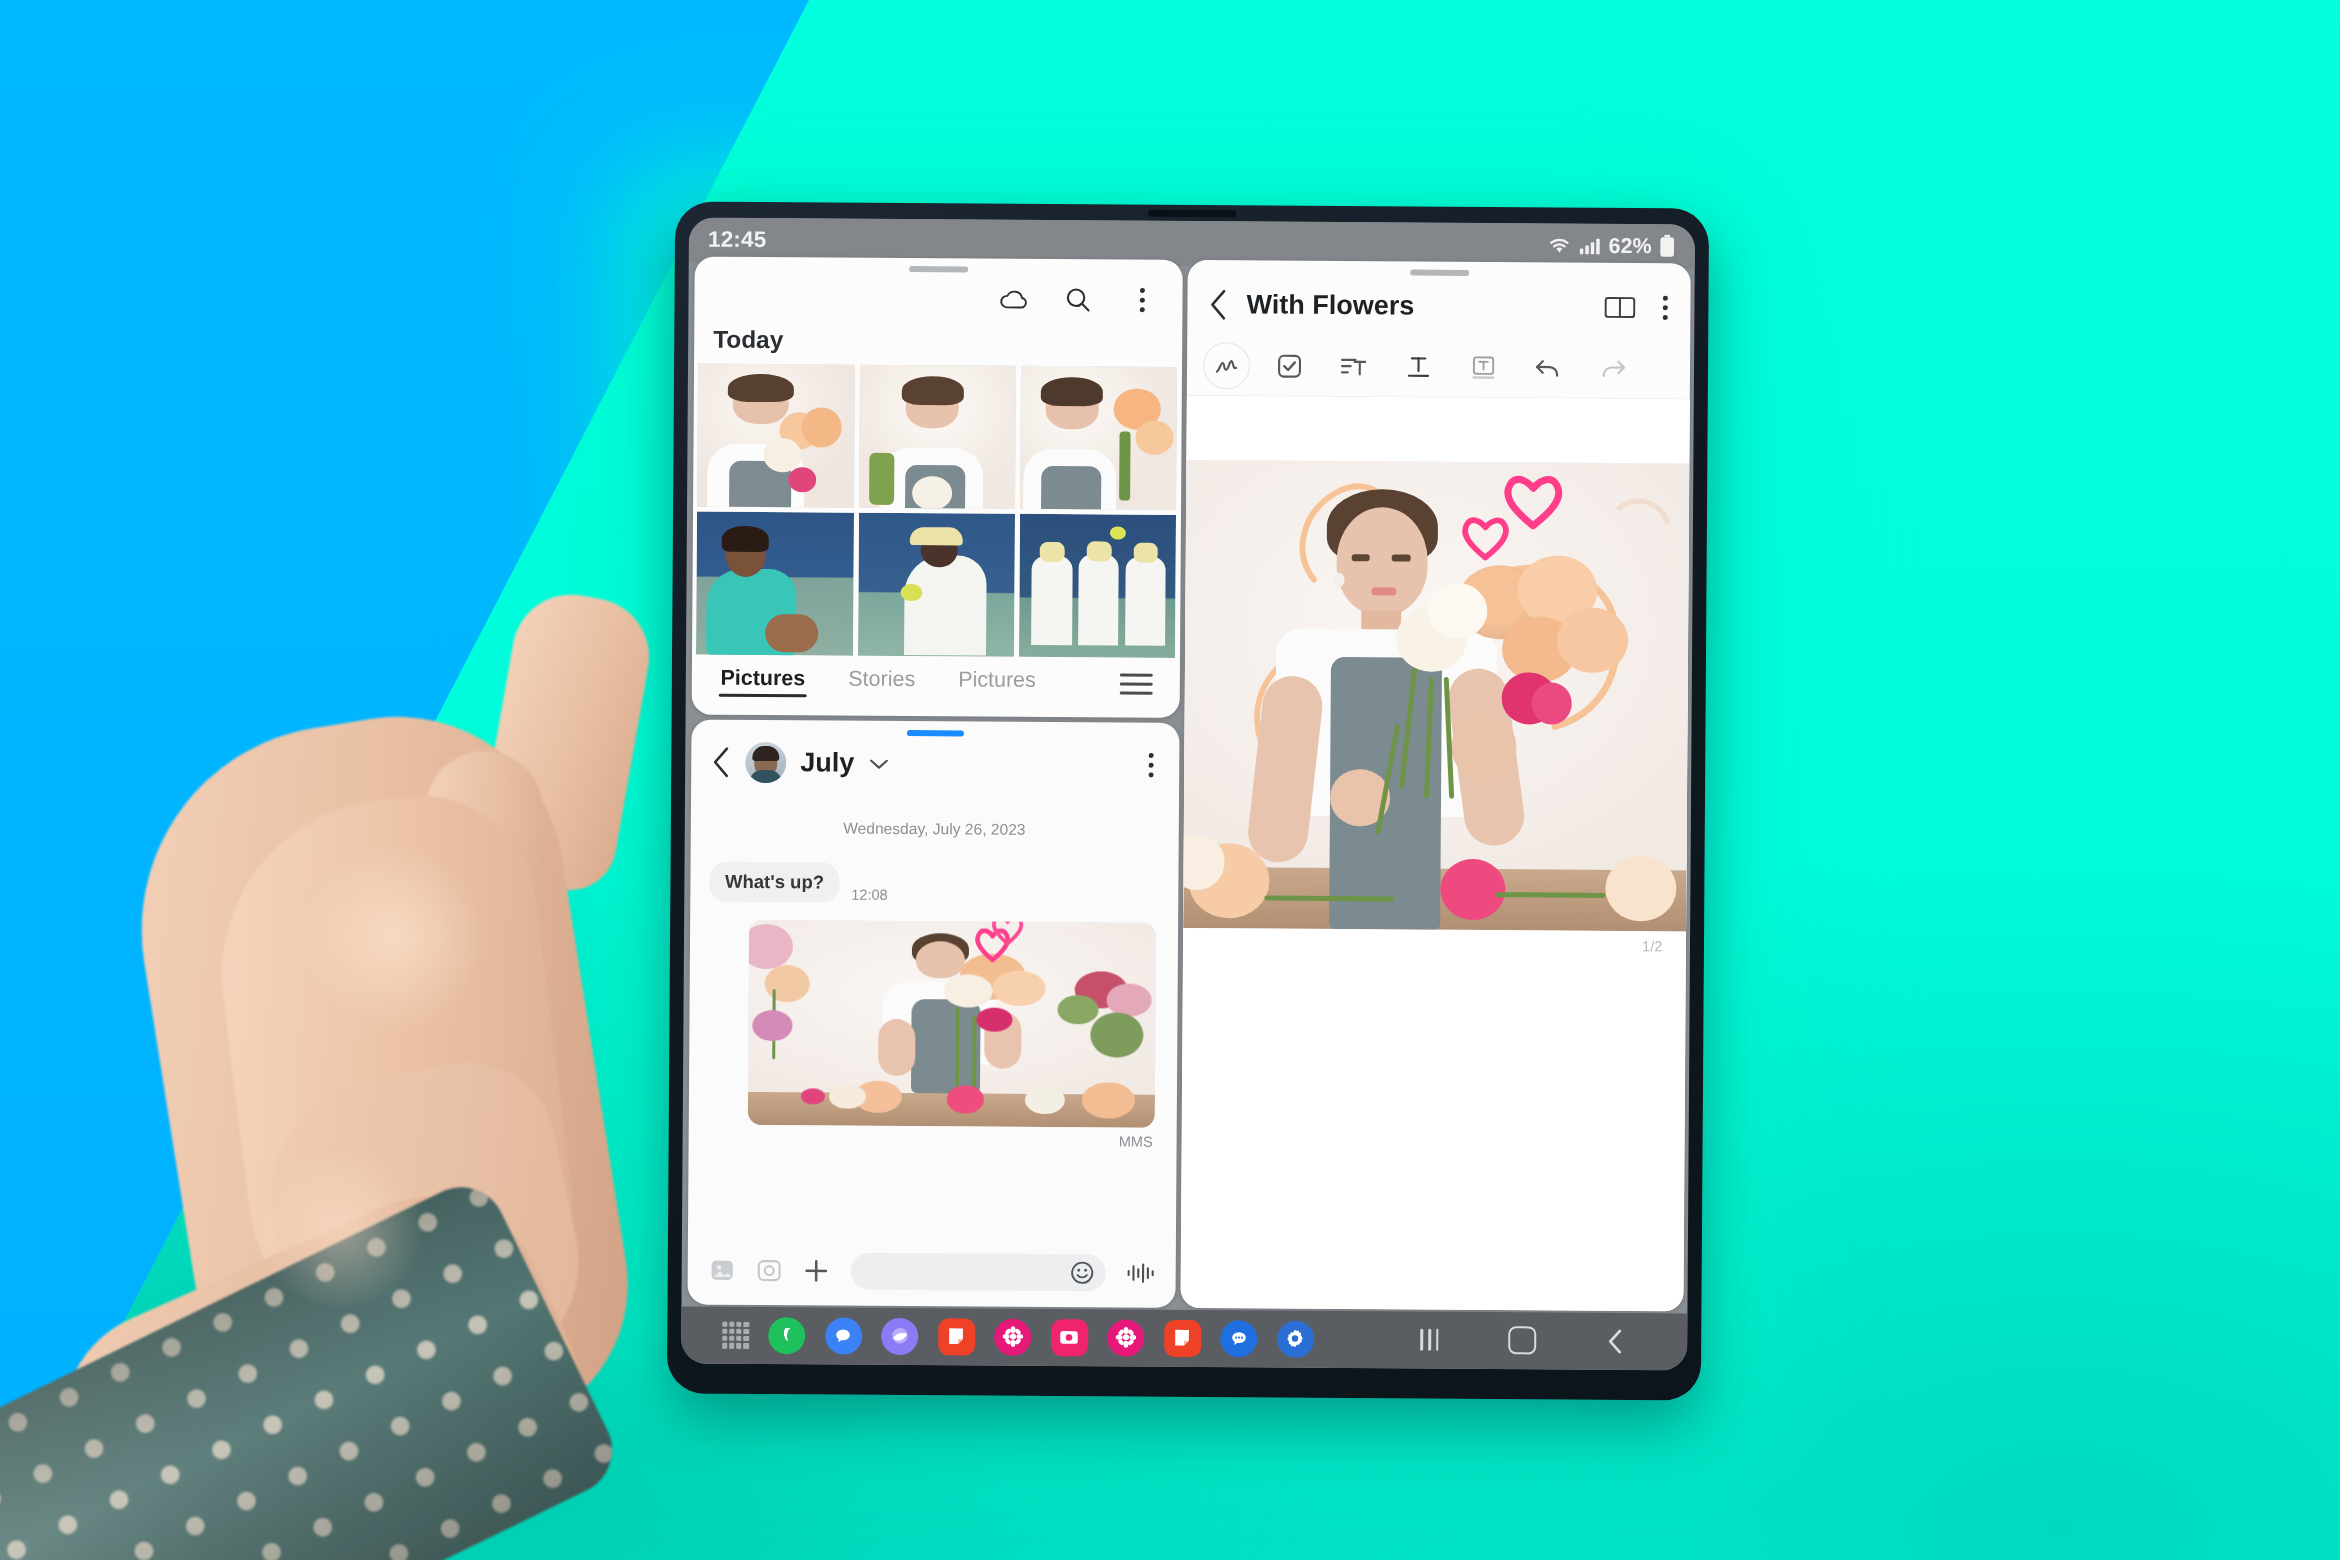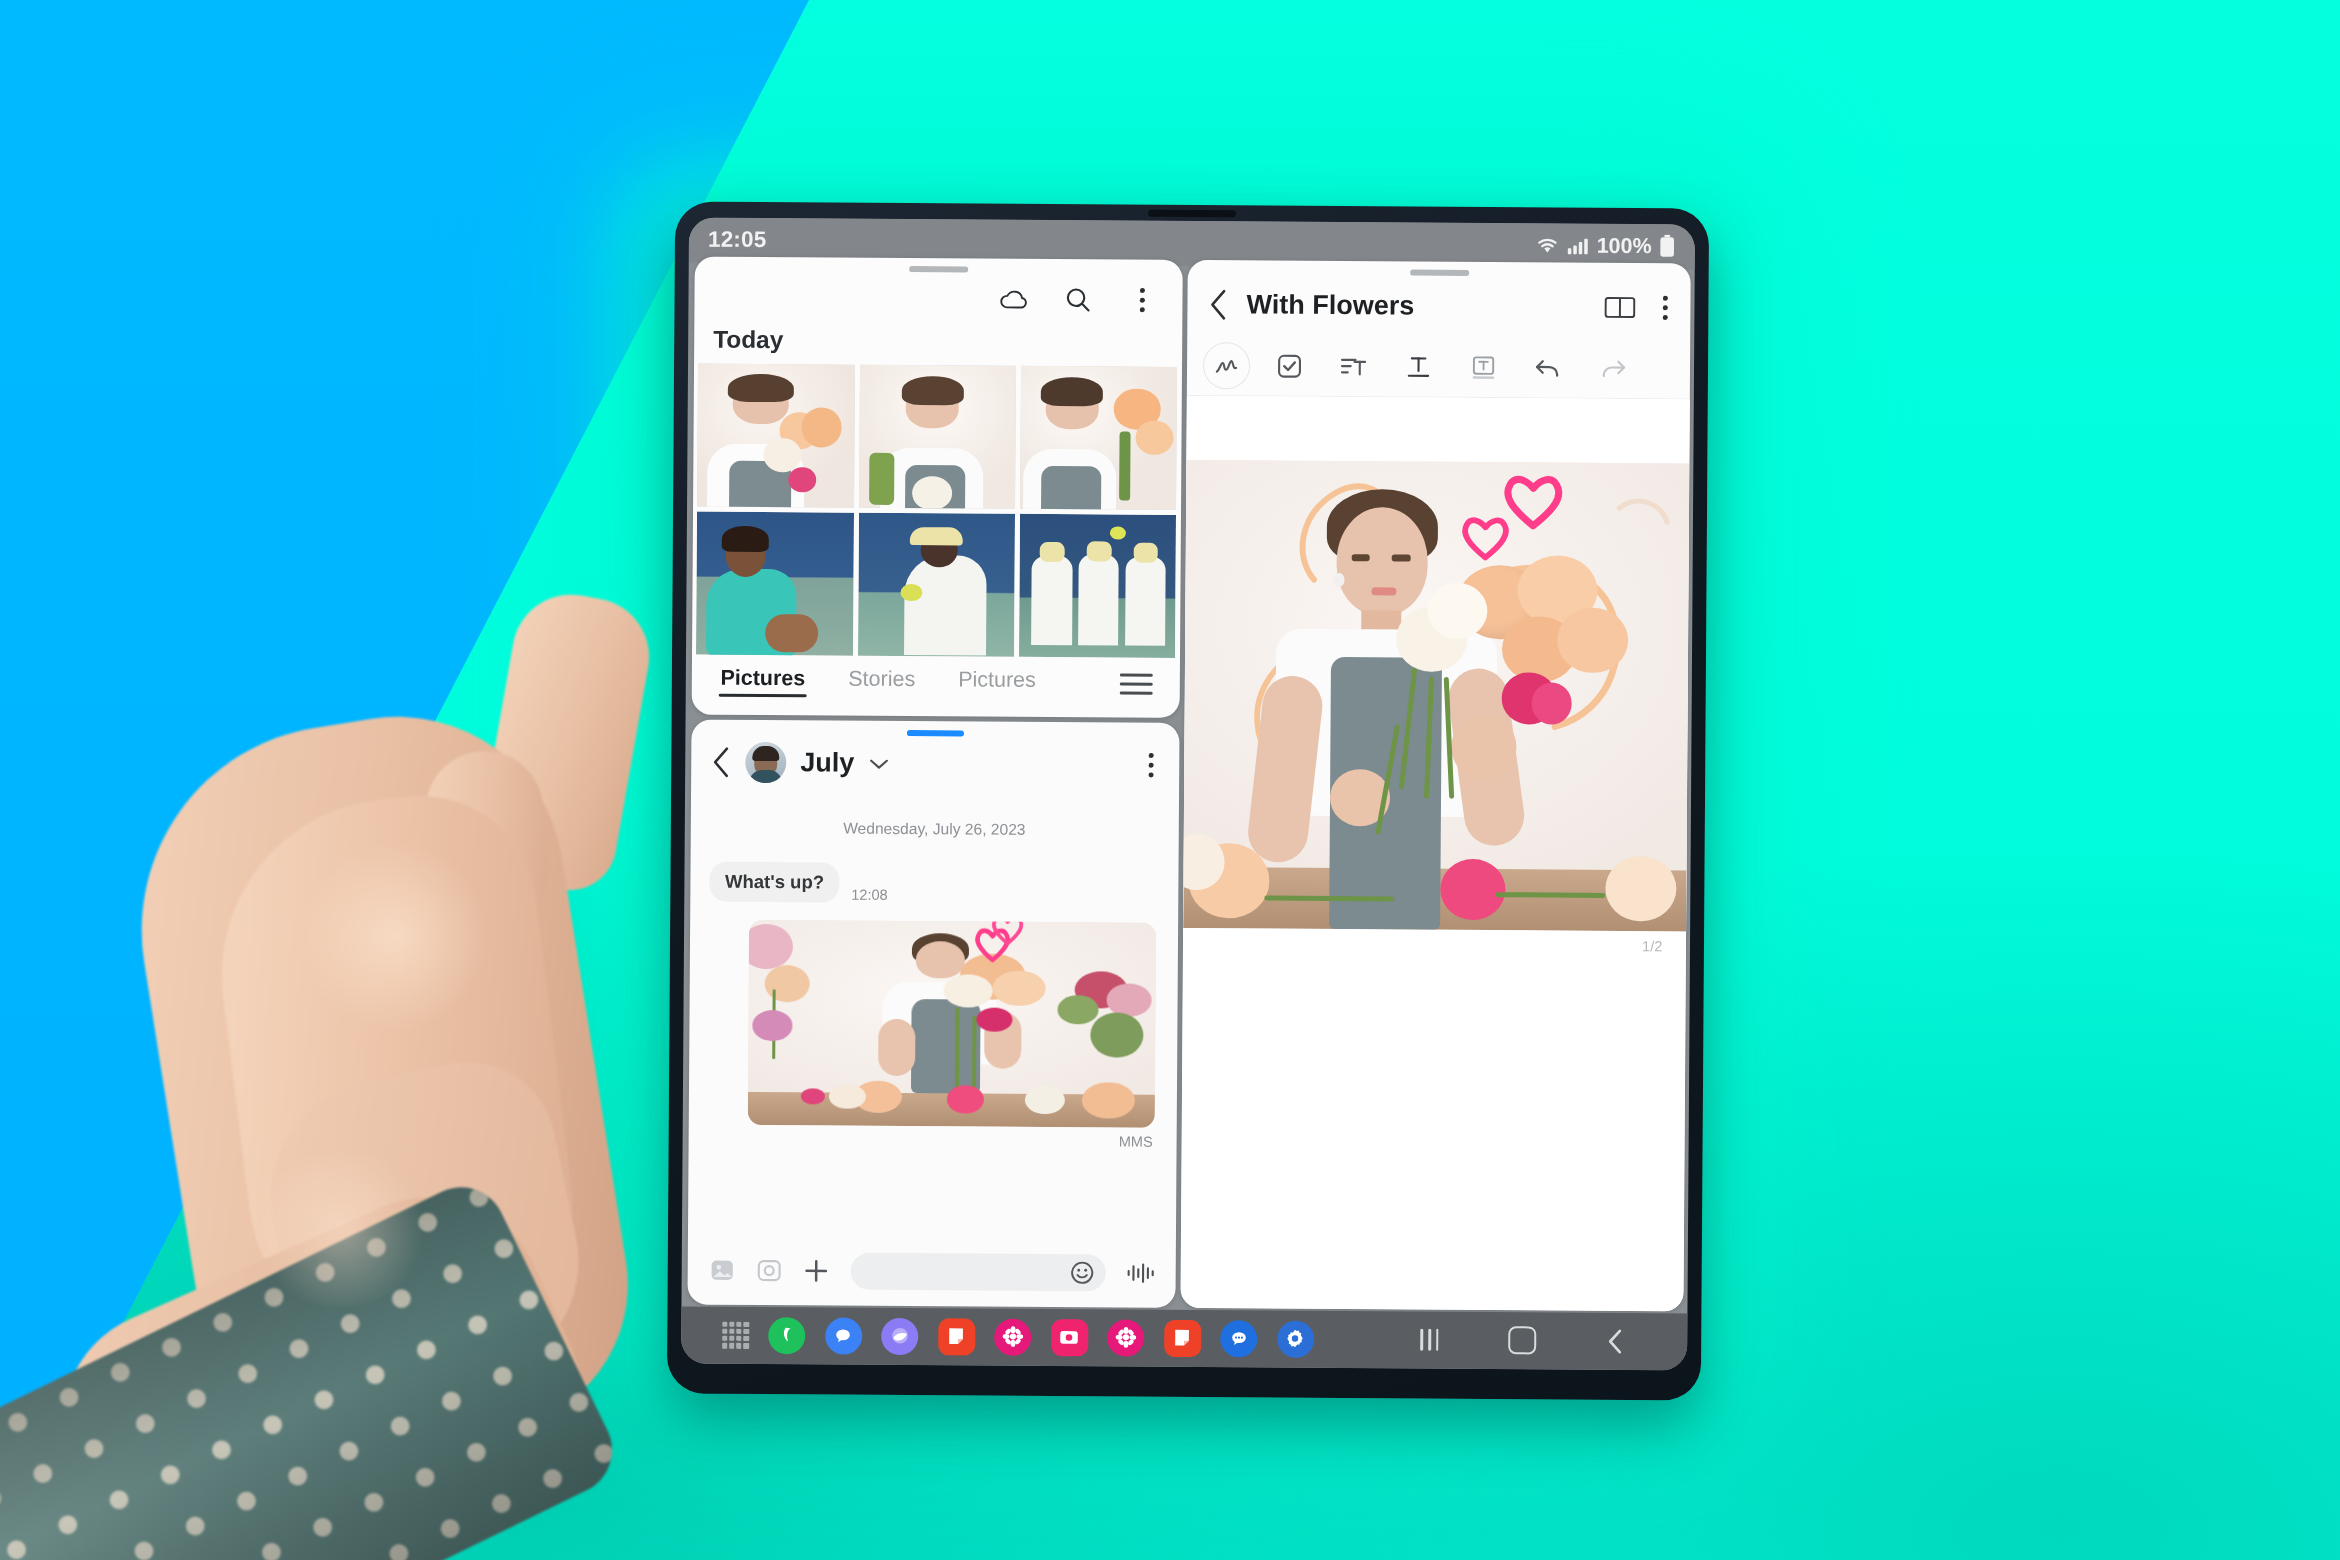--- a/index.html
+++ b/index.html
@@ -169,38 +169,38 @@
 
 <div class="device-glow2"></div>
 <div class="device-glow"></div>
 
 <div id="device">
   <div class="speaker"></div>
 
   <div id="screen">
 
     <div class="statusbar">
-      <div class="clock">12:05</div>
+      <div class="clock">12:45</div>
       <div class="status-right">
         <span>
           <svg class="svgicon" width="25" height="19.5" viewBox="0 0 26 20">
             <path d="M13 17.5l3.2-4.1a5.2 5.2 0 0 0-6.4 0z" fill="#f2f2f2"></path>
             <path d="M4.6 7.3a13.5 13.5 0 0 1 16.8 0" stroke="#f2f2f2" stroke-width="2.4" fill="none" stroke-linecap="round"></path>
             <path d="M7.6 11a9 9 0 0 1 10.8 0" stroke="#f2f2f2" stroke-width="2.4" fill="none" stroke-linecap="round"></path>
           </svg>
         </span>
         <span>
           <svg class="svgicon" width="23.4" height="19.5" viewBox="0 0 24 20">
             <rect x="1" y="13" width="3.6" height="6" rx="1" fill="#f2f2f2"></rect>
             <rect x="6.6" y="10" width="3.6" height="9" rx="1" fill="#f2f2f2"></rect>
             <rect x="12.2" y="6.5" width="3.6" height="12.5" rx="1" fill="#f2f2f2"></rect>
             <rect x="17.8" y="3" width="3.6" height="16" rx="1" fill="#f2f2f2"></rect>
           </svg>
         </span>
-        <span>100%</span>
+        <span>62%</span>
         <span>
           <svg class="svgicon" width="16.6" height="23.4" viewBox="0 0 17 24">
             <rect x="5.5" y="0.5" width="6" height="2.6" rx="1" fill="#f2f2f2"></rect>
             <rect x="1.5" y="3" width="14" height="20" rx="3" fill="#f2f2f2"></rect>
           </svg>
         </span>
       </div>
     </div>
 
     <div class="panes">

